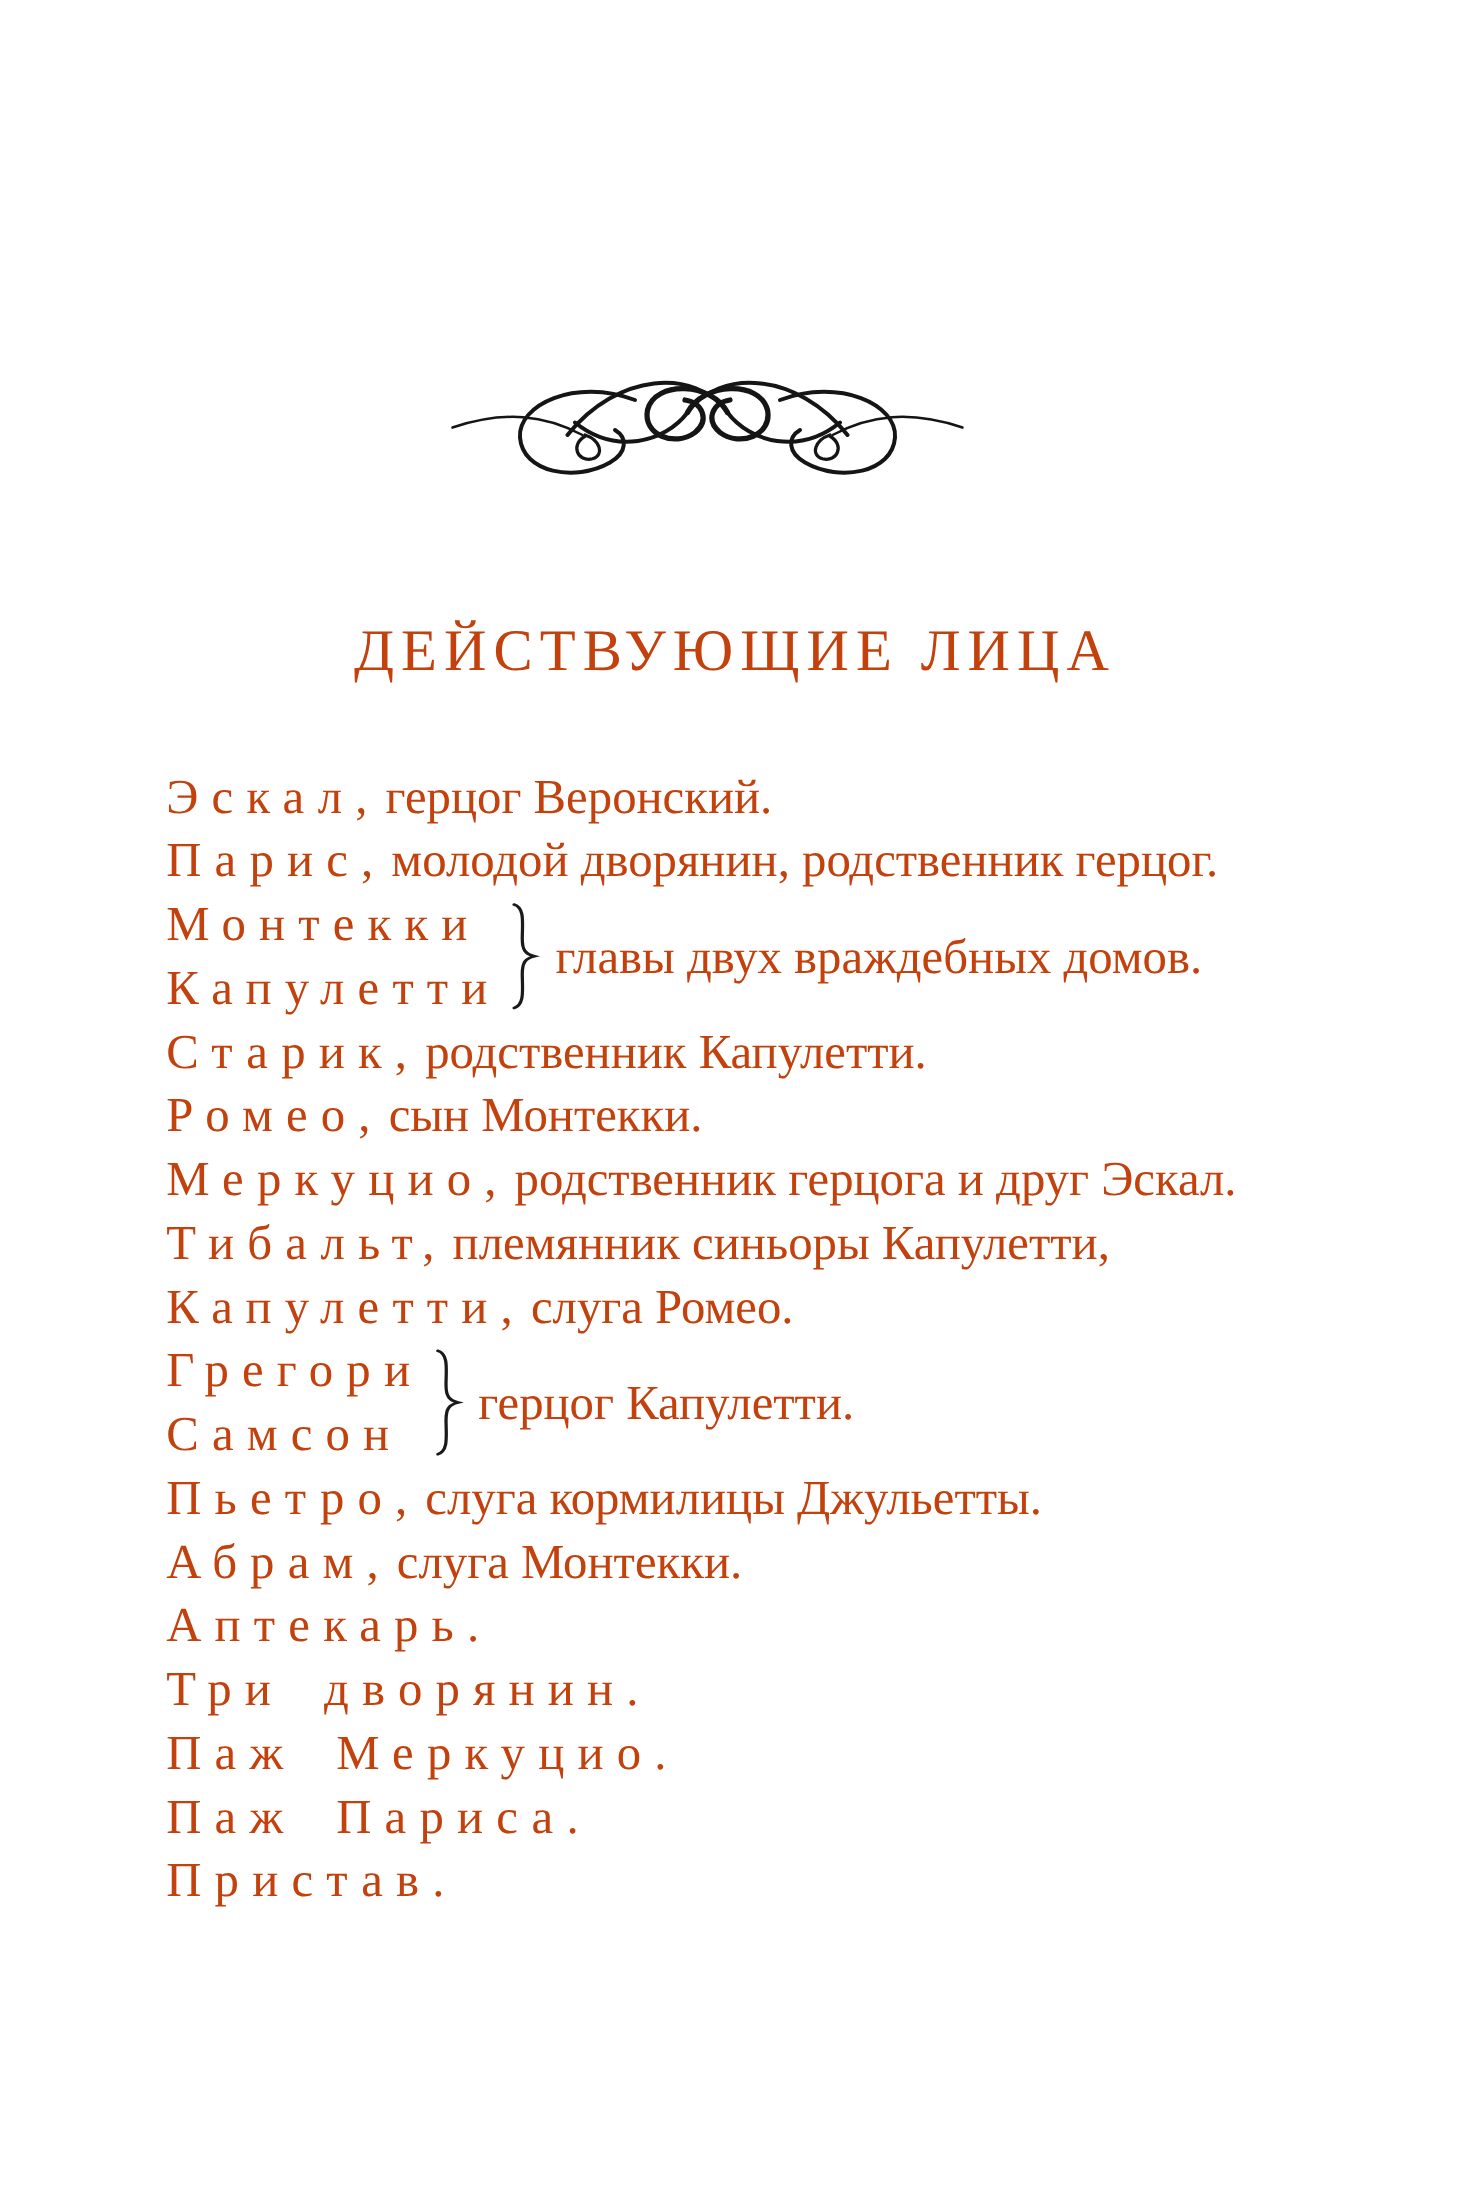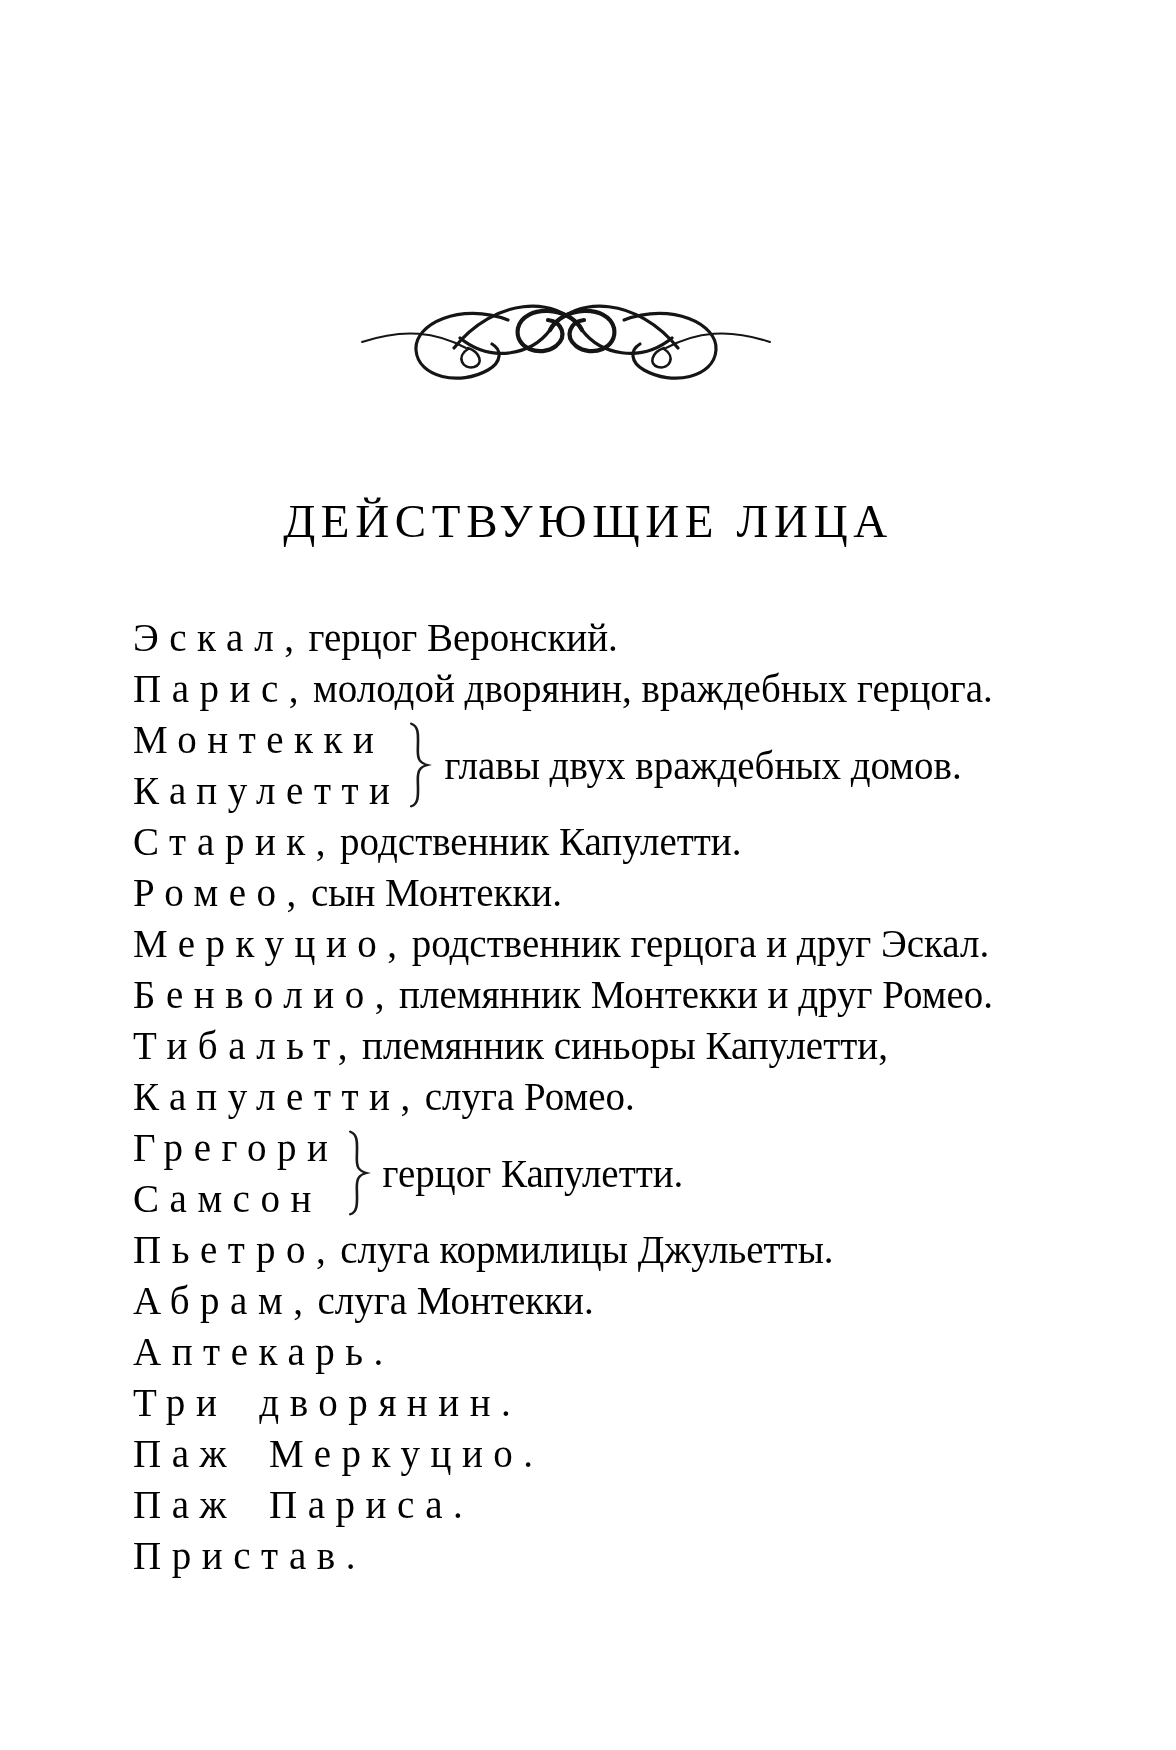--- a/index.html
+++ b/index.html
@@ -1,21 +1,21 @@
 <!DOCTYPE html>
 <html><head>
 <meta charset="utf-8">
 <style>
   html,body { margin:0; padding:0; background:#e8e8e8; }
   .page {
     position:relative;
     width:1176px; height:1750px;
     margin:0 auto;
     background:#ffffff;
-    color:#000000;
+    color:#c2410c;
     font-family:"Liberation Serif", serif;
     overflow:hidden;
   }
   .ornament {
     position:absolute;
     left:356px; top:292px;
     width:420px; height:92px;
   }
   .page-title {
     position:absolute;
@@ -66,21 +66,21 @@
 
   <div class="page-title">ДЕЙСТВУЮЩИЕ ЛИЦА</div>
 
   <div class="cast">
 
     <div class="line">
       <span class="nm">Эскал,</span><span class="ds">герцог Веронский.</span>
     </div>
 
     <div class="line">
-      <span class="nm">Парис,</span><span class="ds">молодой дворянин, враждебных герцога.</span>
+      <span class="nm">Парис,</span><span class="ds">молодой дворянин, родственник герцог.</span>
     </div>
 
     <div class="group">
       <div class="gnames">
         <div class="line"><span class="nm">Монтекки</span></div>
         <div class="line"><span class="nm">Капулетти</span></div>
       </div>
       <svg class="gbrace" viewBox="0 0 22 100" preserveAspectRatio="none">
         <path d="M3,3 C11,6 9,20 9,34 C9,44 11,48 18,50 C11,52 9,56 9,66 C9,80 11,94 3,97" fill="none" stroke="#1a1a1a" stroke-width="2.4" stroke-linecap="round"></path>
       </svg>
@@ -92,23 +92,20 @@
     </div>
 
     <div class="line">
       <span class="nm">Ромео,</span><span class="ds">сын Монтекки.</span>
     </div>
 
     <div class="line">
       <span class="nm">Меркуцио,</span><span class="ds">родственник герцога и друг Эскал.</span>
     </div>
 
-    <div class="line">
-      <span class="nm">Бенволио,</span><span class="ds">племянник Монтекки и друг Ромео.</span>
-    </div>
 
     <div class="line">
       <span class="nm">Тибальт,</span><span class="ds">племянник синьоры Капулетти,</span>
     </div>
 
 
     <div class="line">
       <span class="nm">Капулетти,</span><span class="ds">слуга Ромео.</span>
     </div>
 

